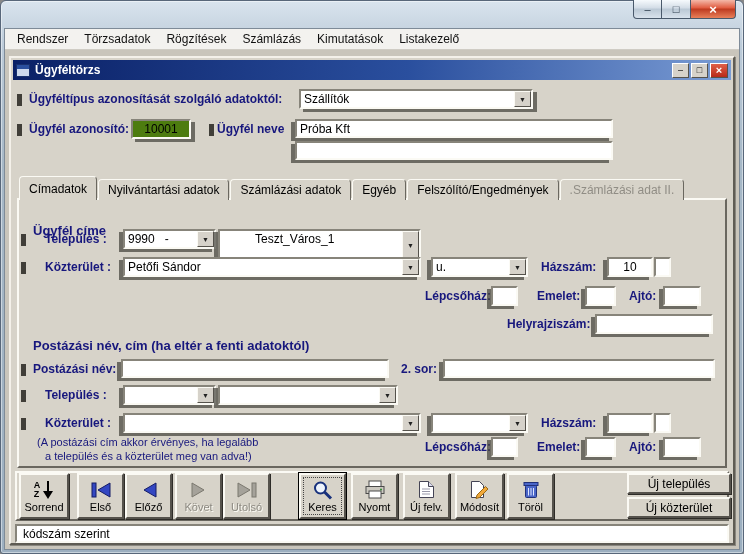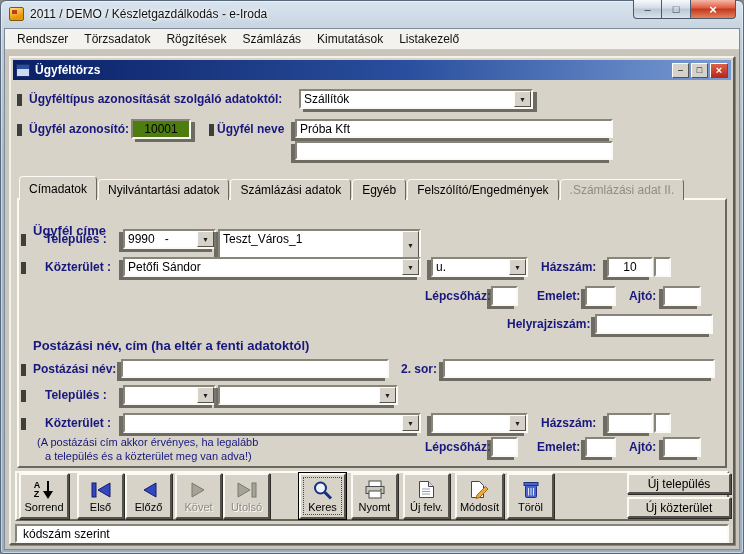--- a/index.html
+++ b/index.html
@@ -97,24 +97,20 @@
   .statusbar { position: absolute; background: #fff; border: 2px solid;
     border-color: #87847a #fbfaf4 #fbfaf4 #87847a; font-size: 12px; color: #000;
     display: flex; align-items: center; padding: 0 6px; }
 </style>
 </head>
 <body>
 
 <div id="screen">
   <div class="frame"></div>
 
-  <div class="titlebar">
-    <div class="app-icon"></div>
-    <div class="title-text">2011 / DEMO / Készletgazdálkodás - e-Iroda</div>
-  </div>
   <div class="caption-buttons">
     <div class="capbtn min">–</div>
     <div class="capbtn max">□</div>
     <div class="capbtn cls">×</div>
   </div>
 
   <div class="client">
     <div class="menubar">
       <div class="menu-item">Rendszer</div>
       <div class="menu-item">Törzsadatok</div>
@@ -163,21 +159,21 @@
       <div class="panel" style="left:6px;top:140px;width:710px;height:270px;"></div>
 
       <div class="hdg" style="left:22px;top:165px;">Ügyfél címe</div>
 
       <div class="tick" style="left:10px;top:176px;"></div>
       <div class="lbl" style="left:34px;top:174px;">Település :</div>
       <div class="combo shL" style="left:112px;top:171px;width:93px;height:20px;">
         <span class="txt">9990   -</span>
         <span class="arrow">▼</span>
       </div>
-      <div class="combo shL" style="left:207px;top:171px;width:203px;height:32px;">
+      <div class="combo shL" style="left:207px;top:171px;width:203px;height:32px;padding-left:32px;">
         <span class="txt">Teszt_Város_1</span>
         <span class="arrow">▼</span>
       </div>
 
       <div class="tick" style="left:10px;top:204px;"></div>
       <div class="lbl" style="left:34px;top:202px;">Közterület :</div>
       <div class="combo shL" style="left:112px;top:199px;width:298px;height:20px;">
         <span class="txt">Petőfi Sándor</span>
         <span class="arrow">▼</span>
       </div>

